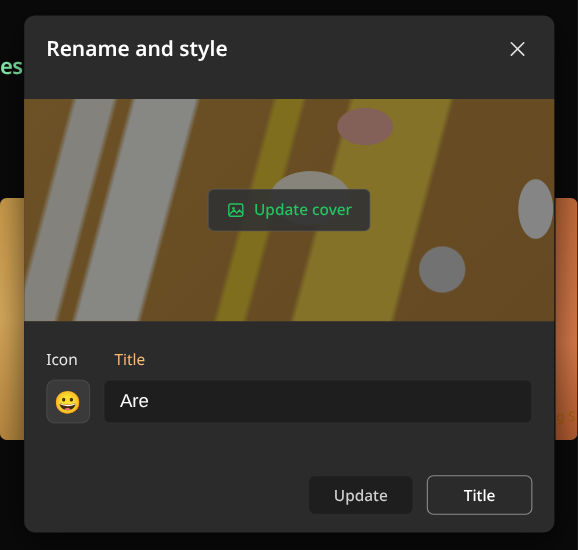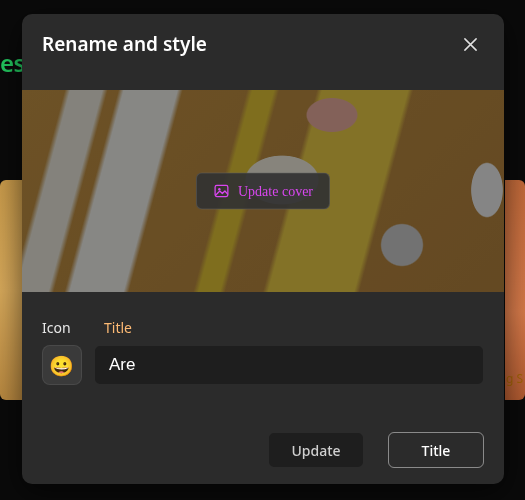--- a/index.html
+++ b/index.html
@@ -25,22 +25,22 @@
       right: 0;
       width: 20px;
       height: 220px;
       background: linear-gradient(180deg, #c26a3a 0%, #d67a4a 60%, #b05a30 100%);
       border-radius: 0 6px 6px 0;
     }
     .bg-text-left {
       position: absolute;
       top: 46px;
       left: 0;
-      color: #22c55e;
-      font-size: 24px;
+      color: #86efac;
+      font-size: 20px;
       font-weight: 600;
       letter-spacing: -0.5px;
     }
     .bg-text-right {
       position: absolute;
       top: 370px;
       right: 2px;
       color: #a16207;
       font-size: 12px;
     }
@@ -106,25 +106,24 @@
       top: 50%;
       left: 50%;
       transform: translate(-50%, -50%);
       display: flex;
       align-items: center;
       gap: 8px;
       padding: 9px 16px;
       background: rgba(50,50,50,0.92);
       border: 1px solid rgba(255,255,255,0.12);
       border-radius: 6px;
-      color: #d946ef;
+      color: #22c55e;
       font-size: 14px;
       font-weight: 500;
       cursor: pointer;
-      font-family: Liberation Serif, serif;
     }
     .update-cover-btn svg { width: 17px; height: 17px; }
     .form-area {
       padding: 26px 20px 16px 20px;
       flex: 1;
       display: flex;
       flex-direction: column;
     }
     .labels-row {
       display: flex;
@@ -157,21 +156,21 @@
       border: 1px solid rgba(255,255,255,0.06);
       border-radius: 6px;
       padding: 0 14px;
       color: #fff;
       font-size: 17px;
       outline: none;
     }
     .footer-row {
       display: flex;
       justify-content: flex-end;
-      gap: 24px;
+      gap: 12px;
       margin-top: auto;
       padding-top: 22px;
     }
     .btn {
       min-width: 96px;
       height: 36px;
       border-radius: 6px;
       font-size: 14px;
       font-weight: 500;
       cursor: pointer;

